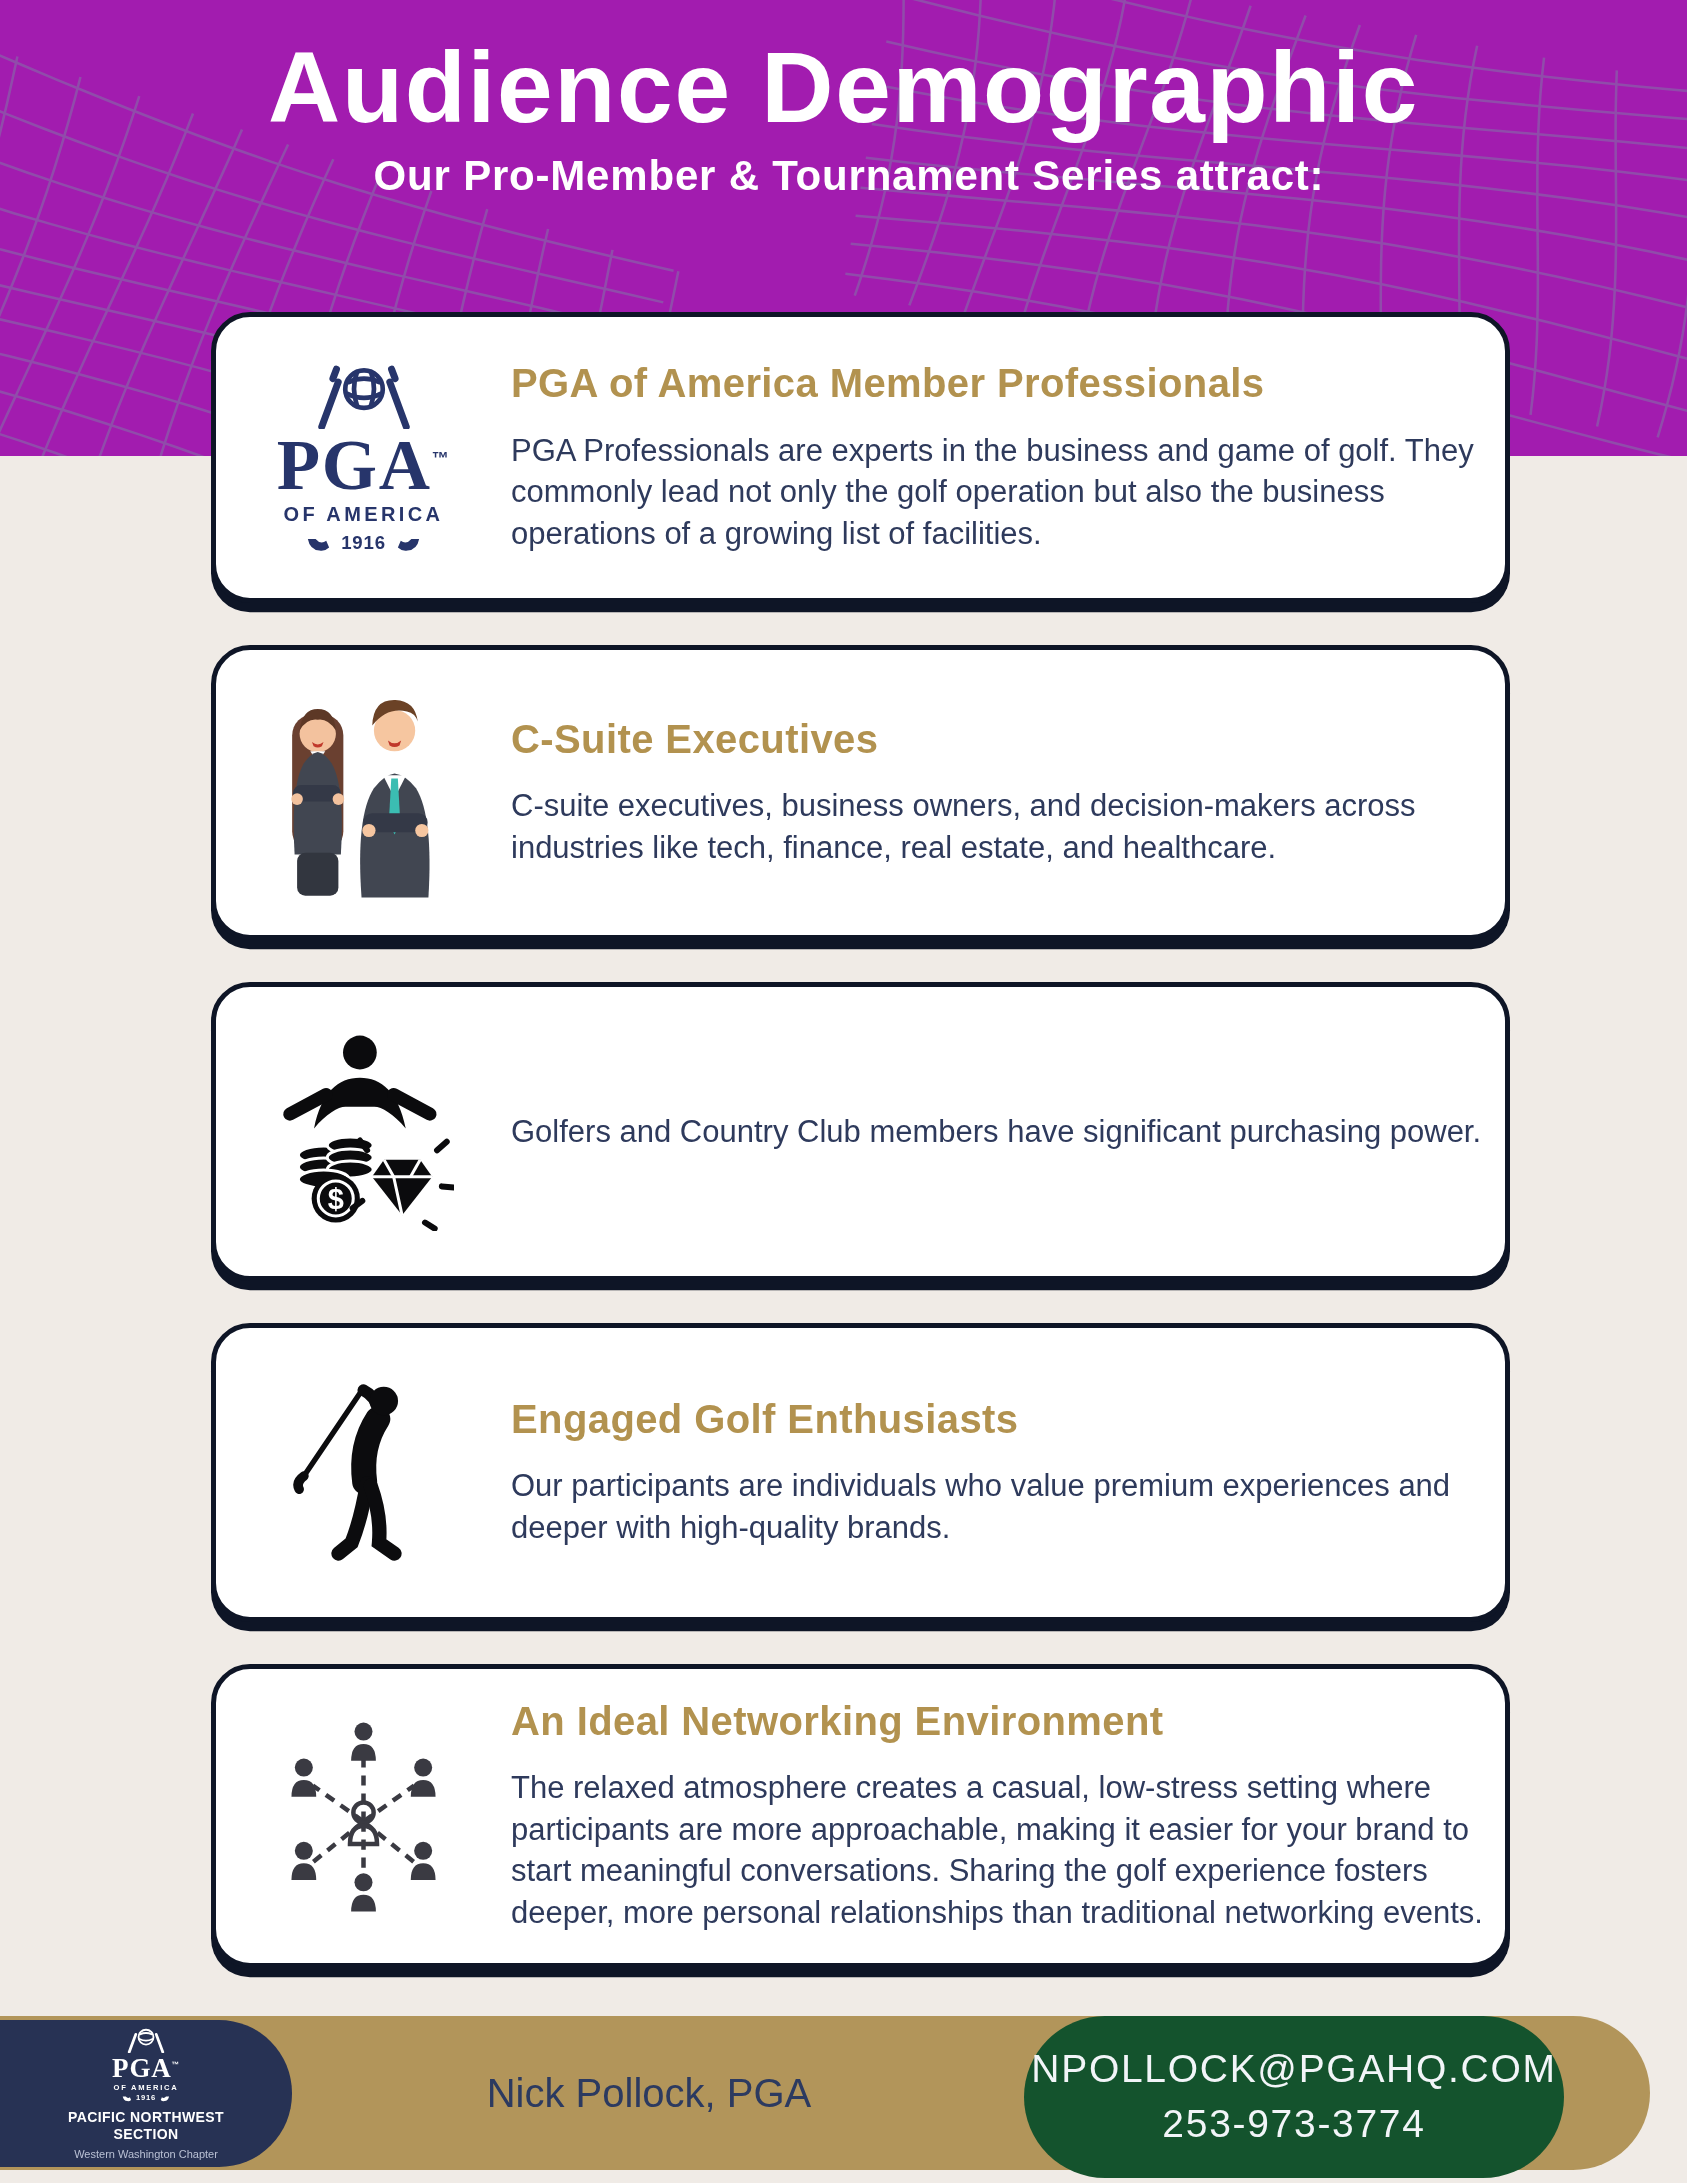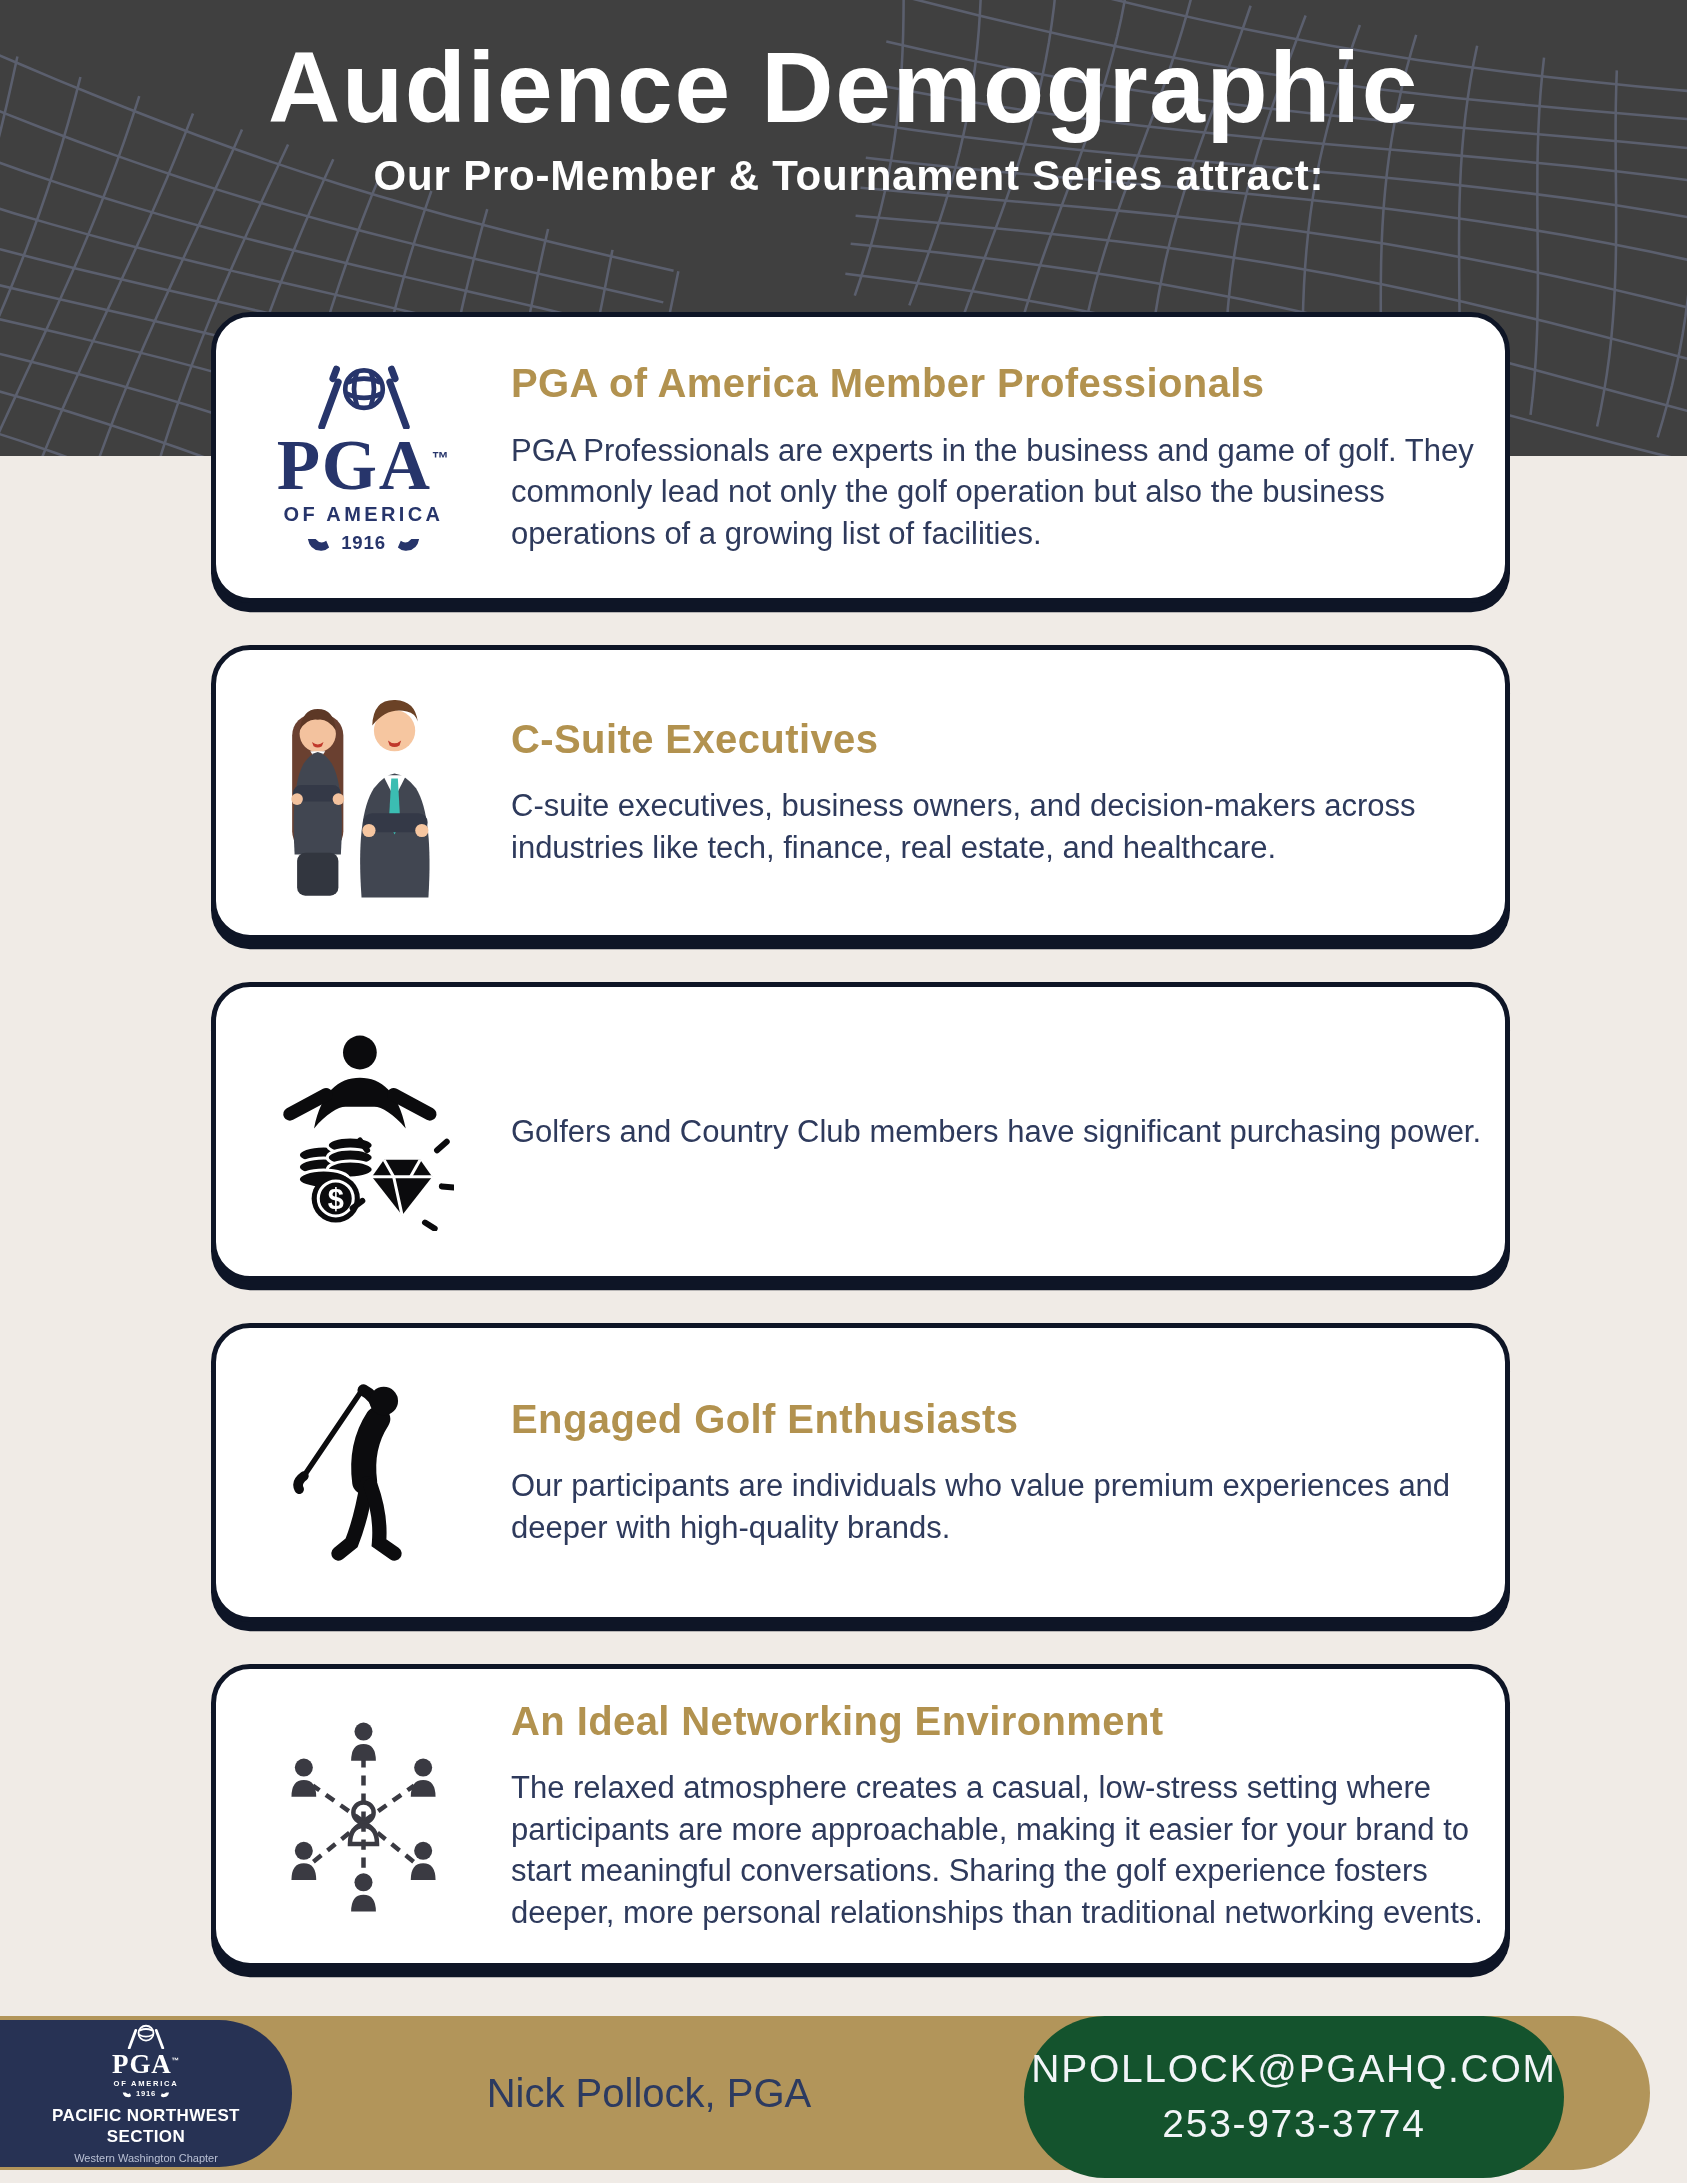--- a/index.html
+++ b/index.html
@@ -4,21 +4,21 @@
 <style>
   * { margin:0; padding:0; box-sizing:border-box; }
   html,body { background:#f0ebe6; }
   .page{
     position:relative; width:1687px; height:2183px; overflow:hidden;
     background:#f0ebe6; font-family:"Liberation Sans", sans-serif;
   }
   
   .header{
     position:absolute; left:0; top:0; width:1687px; height:456px;
-    background:#404040; overflow:hidden;
+    background:#a21caf; overflow:hidden;
   }
   .header svg.mesh{ position:absolute; left:0; top:0; }
   .mesh g{ fill:none; stroke:#7c86a6; stroke-width:3; opacity:.45; }
   .header-inner{ position:relative; text-align:center; padding-top:35px; }
   .page-title{
     color:#ffffff; font-size:100px; font-weight:bold; letter-spacing:1.7px; line-height:1.05;
   }
   .page-subtitle{
     margin-top:11.8px; color:#ffffff; font-size:42px; font-weight:bold; letter-spacing:0.8px;padding-left:11px;
   }
@@ -45,21 +45,21 @@
   .org-block{
     position:absolute; left:0; top:7.6px; width:292px; height:147px; background:#273254;
     border-radius:0 73px 73px 0; display:flex; flex-direction:column; align-items:center; justify-content:center;
     color:#ffffff; text-align:center;
   }
   .mini-logo{ color:#ffffff; text-align:center; }
   .mini-logo .pga-word{ font-family:"Liberation Serif", serif; font-weight:bold; font-size:27px; line-height:.95; letter-spacing:0.8px; }
   .mini-logo .tm{ font-size:7.6px; vertical-align:super; font-family:"Liberation Sans", sans-serif; }
   .mini-logo .pga-of{ font-size:7.6px; font-weight:bold; letter-spacing:1.7px; margin-top:0.8px; }
   .mini-logo .pga-year-row{ gap:3.4px; margin-top:1.7px; font-size:7.6px; }
-  .org-section{ font-size:17px; font-weight:bold; letter-spacing:0.4px; line-height:1.25; margin-top:6.7px; }
+  .org-section{ font-size:14px; font-weight:bold; letter-spacing:0.4px; line-height:1.25; margin-top:6.7px; }
   .org-chapter{ font-size:11px; color:#b9c0d4; margin-top:4.2px; }
   .gold-text{
     position:absolute; left:292px; width:714px; top:50%; transform:translateY(-50%);
     text-align:center; color:#2c3a60; font-size:40px; line-height:1.5;
   }
   .contact-pill{
     position:absolute; left:1006px; top:4px; width:540px; height:162px; background:#14532d;
     border-radius:81px; display:flex; flex-direction:column; align-items:center; justify-content:center;
     color:#f2f5f8; font-size:39px; letter-spacing:1.7px; line-height:1.4;margin-left:18px;
   }

